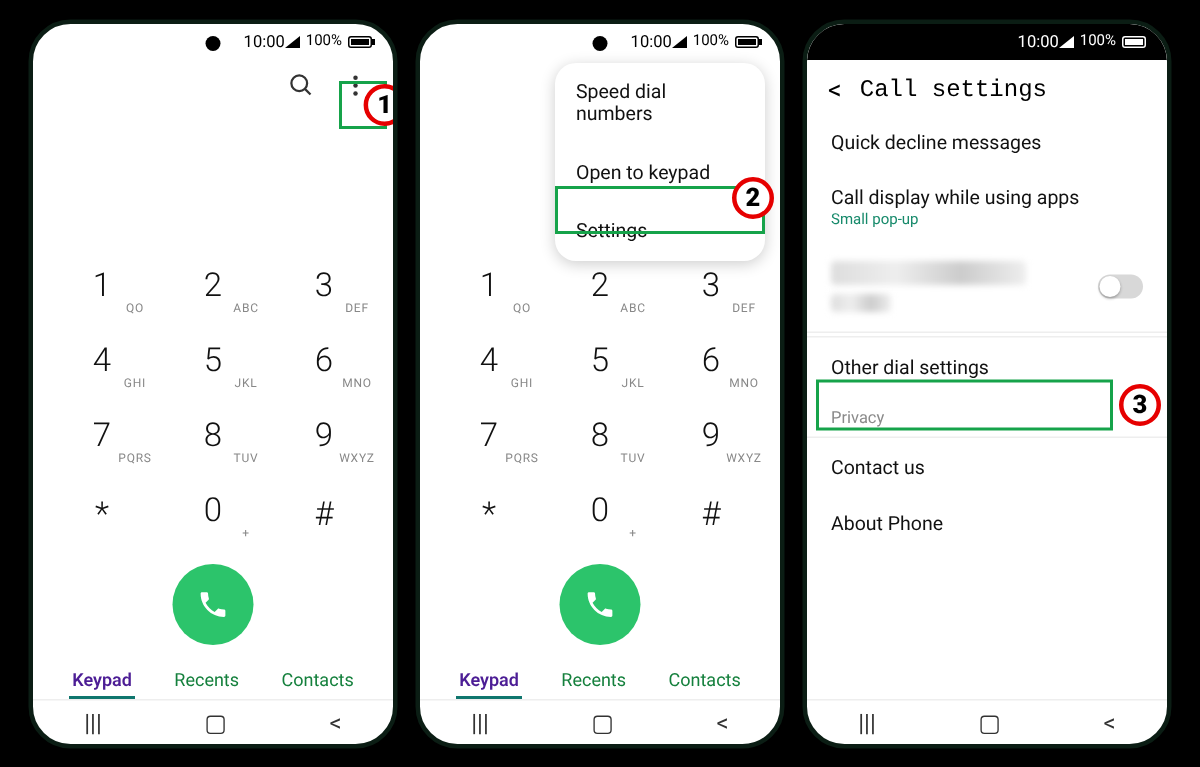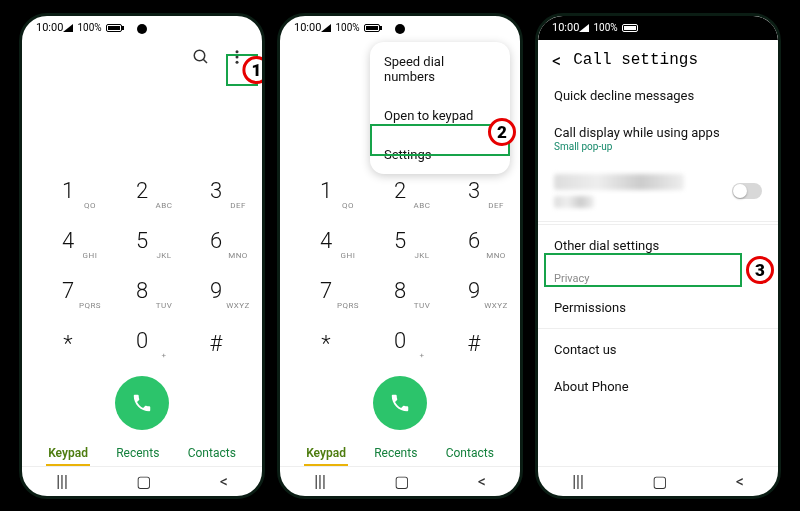--- a/index.html
+++ b/index.html
@@ -1,20 +1,20 @@
 <!DOCTYPE html>
 <html><head>
 <meta charset="utf-8">
 <style>
   * { box-sizing: border-box; margin: 0; padding: 0; font-family: -apple-system, Roboto, Arial, sans-serif; }
   body { background: #000; width: 800px; height: 511px; display: flex; gap: 12px; padding: 12px; justify-content: center; align-items: center; }
   .phone { width: 246px; height: 486px; background: #fff; border: 3px solid #0b1d14; border-radius: 28px; position: relative; overflow: hidden; display: flex; flex-direction: column; }
   .camera { position: absolute; top: 8px; left: 50%; transform: translateX(-50%); width: 10px; height: 10px; background: #000; border-radius: 50%; z-index: 10; }
   .side-btn { position:absolute; right:-5px; top:100px; width:3px; height:60px; background:#222; border-radius:2px;}
-  .status-bar { height: 24px; display: flex; justify-content: flex-start; align-items: center; padding: 0 14px; font-size: 11px; color: #000; }
+  .status-bar { height: 24px; display: flex; justify-content: flex-end; align-items: center; padding: 0 14px; font-size: 11px; color: #000; }
   .status-right { display: flex; align-items: center; gap: 2px; font-size: 10px; }
   .signal { display:inline-block; width:0; height:0; border-style:solid; border-width:0 0 8px 10px; border-color:transparent transparent #000 transparent; margin-right:2px;}
   .battery { display:inline-block; width:16px; height:8px; border:1px solid #000; border-radius:2px; position:relative; margin-left:2px;}
   .battery::after{content:'';position:absolute;right:-3px;top:1px;width:2px;height:4px;background:#000;}
   .battery-fill{position:absolute;left:1px;top:1px;bottom:1px;right:1px;background:#000;}
 
   .topbar { display:flex; justify-content:flex-end; align-items:center; gap:14px; padding:6px 14px 2px; }
   .icon-btn { width:22px; height:22px; display:flex; align-items:center; justify-content:center; cursor:pointer;}
   .search-ic svg, .more-ic svg { width:18px; height:18px; }
 
@@ -25,21 +25,21 @@
   .key { width:60px; height:48px; display:flex; flex-direction:column; align-items:center; justify-content:center; cursor:pointer; }
   .key .digit { font-size:22px; color:#111; font-weight:300;}
   .key .sub { font-size:8px; color:#888; letter-spacing:0.5px; margin-top:-2px;margin-left:44px;}
   .star .digit, .hash .digit { font-size:22px; }
 
   .call-btn { width:54px; height:54px; border-radius:50%; background:#2cc46b; display:flex; align-items:center; justify-content:center; margin:6px auto 8px; cursor:pointer;}
   .call-btn svg { fill:#fff; width:22px; height:22px;}
 
   .tabs { display:flex; justify-content:space-around; padding:4px 12px 0px; font-size:12px;}
   .tab { color:#15803d; padding:4px 2px; cursor:pointer;}
-  .tab.active { color:#4d7c0f; font-weight:600; border-bottom:2px solid #eab308;}
+  .tab.active { color:#4c1d95; font-weight:600; border-bottom:2px solid #0f766e;}
 
   .navbar { display:flex; justify-content:space-around; align-items:center; height:30px; border-top:1px solid #eee; color:#333; font-size:16px; }
   .navbar span { cursor:pointer; }
 
   
   .menu-pop { position:absolute; top:26px; right:10px; width:140px; background:#fff; border-radius:14px; box-shadow:0 2px 10px rgba(0,0,0,0.2); z-index:20; overflow:hidden;}
   .menu-item { padding:12px 14px; font-size:13px; color:#111; cursor:pointer;}
 
   
   .settings-head { display:flex; align-items:center; gap:12px; padding:10px 14px 6px;}
@@ -312,21 +312,20 @@
         <div class="blur-txt small"></div>
       </div>
       <div class="toggle">
           <div class="knob"></div>
         </div>
     </div>
     <div class="divider"></div>
     <div class="divider"></div>
     <div class="srow">Other dial settings</div>
     <div class="srow section">Privacy</div>
-    <div class="srow">Permissions</div>
     <div class="divider"></div>
     <div class="srow">Contact us</div>
     <div class="srow">About Phone</div>
   </div>
 
   <div class="highlight" style="top:237px; left:6px; right:36px; height:34px;"></div>
   <div class="marker" style="top:240px; right:4px;">
       <span>3</span>
     </div>
 

